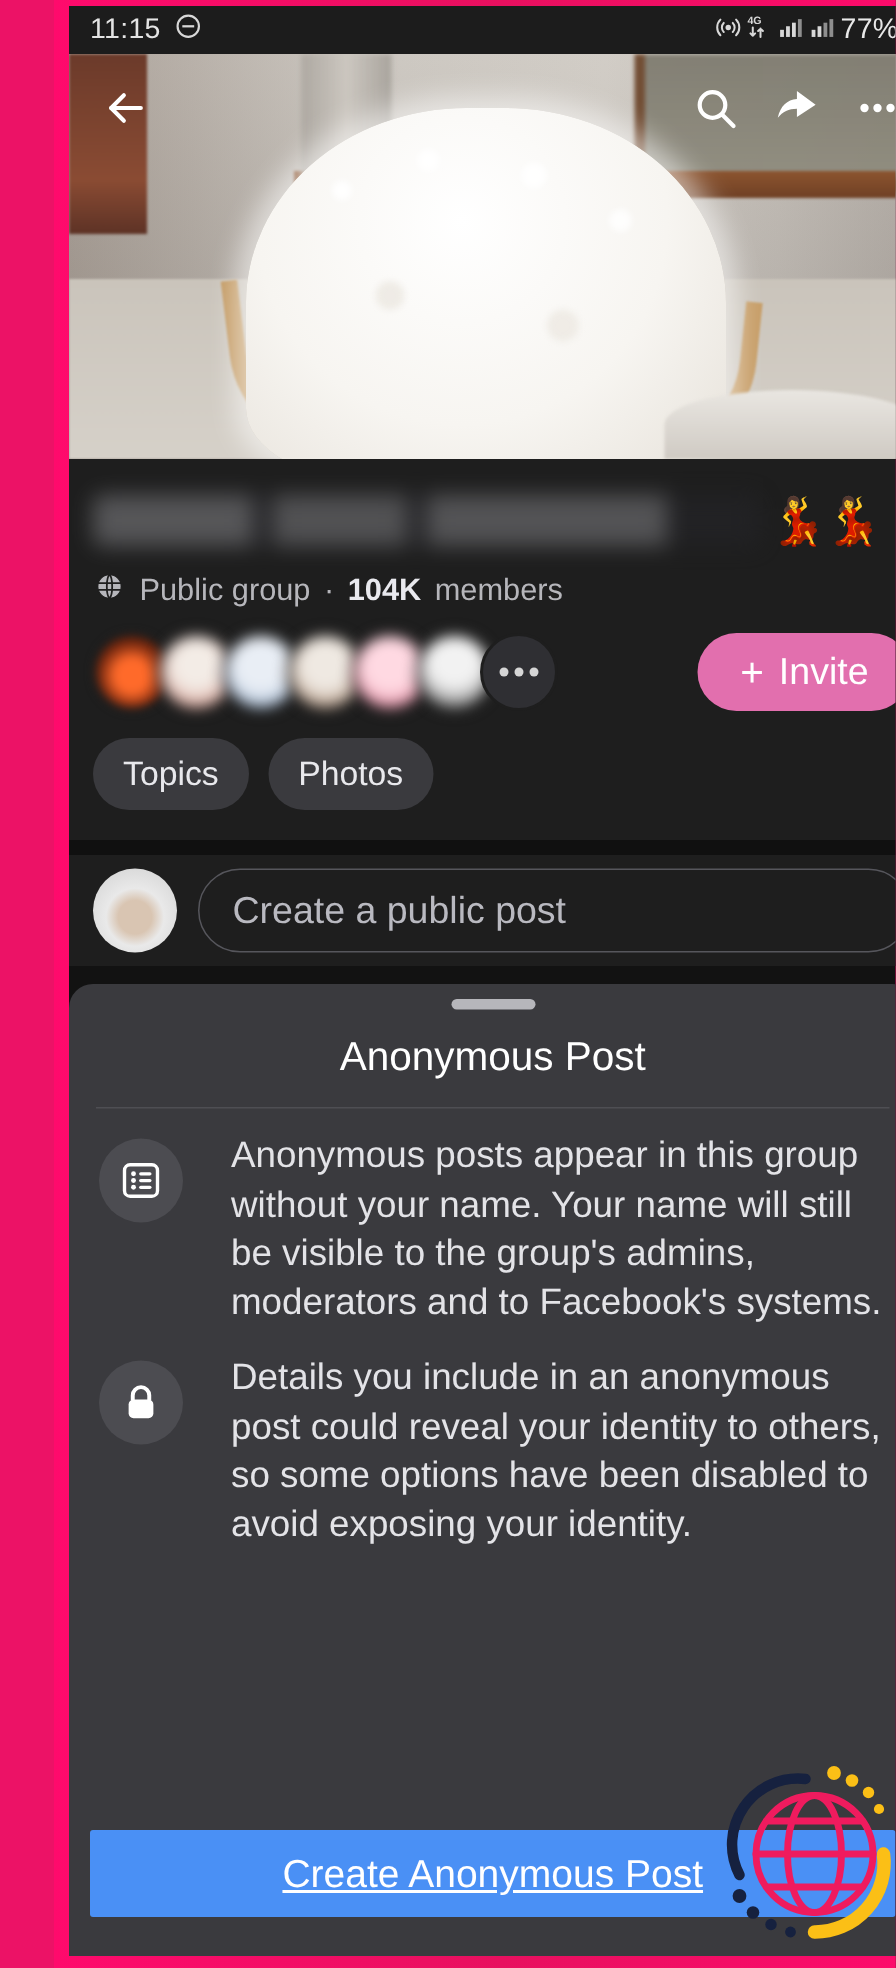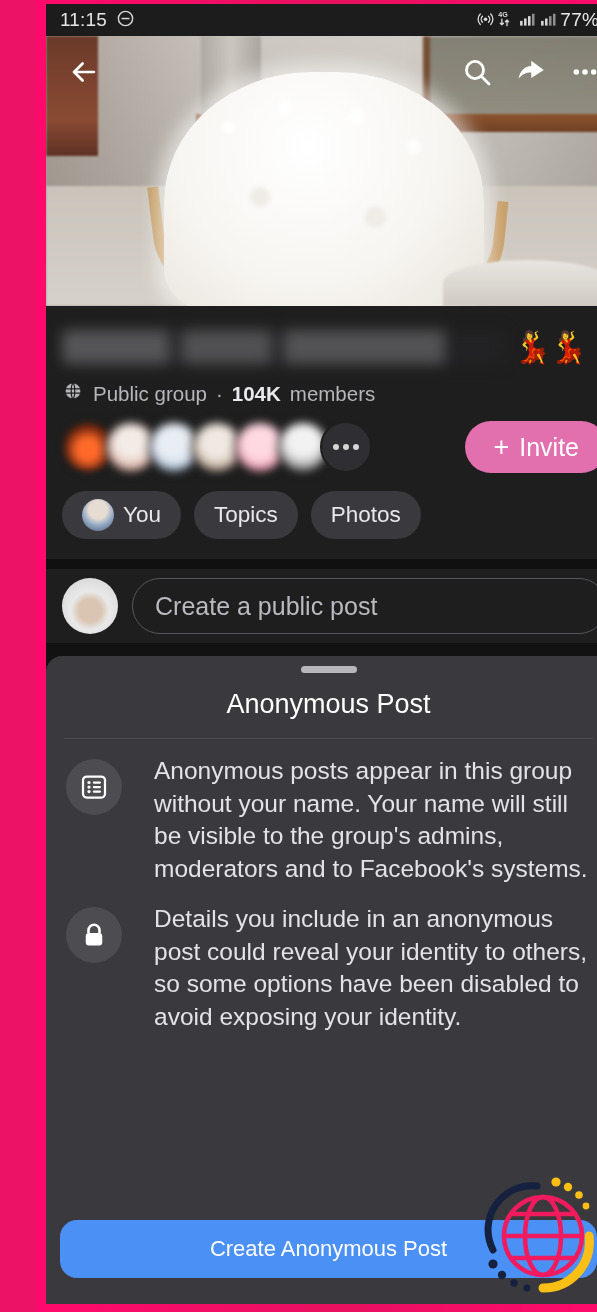--- a/index.html
+++ b/index.html
@@ -321,26 +321,27 @@
     line-height: 1.33;
     flex: 1;
   }
   .sheet-footer {
     padding: 10px 14px 26px 14px;
   }
   .cta-btn {
     width: 100%;
     height: 58px;
     border: none;
-    border-radius: 17px;
+    border-radius: 2px;
     background: #4a90f5;
     color: #ffffff;
-    font-size: 22px;
+    font-size: 26px;
     font-family: "Liberation Sans", sans-serif;
     cursor: pointer;
+    text-decoration: underline;
   }
 
   
   .watermark {
     position: absolute;
     right: 8px;
     bottom: 6px;
     width: 132px; height: 122px;
     pointer-events: none;
   }
@@ -489,24 +490,20 @@
               <i></i>
             </div>
       </div>
       <button class="invite-btn">
         <span class="invite-plus">+</span>
         <span>Invite</span>
       </button>
     </div>
 
     <div class="chips">
-      <button class="chip">
-        <span class="chip-avatar"></span>
-        <span>You</span>
-      </button>
       <button class="chip">
         <span>Topics</span>
       </button>
       <button class="chip">
         <span>Photos</span>
       </button>
     </div>
   </div>
 
   <div class="section-gap"></div>

